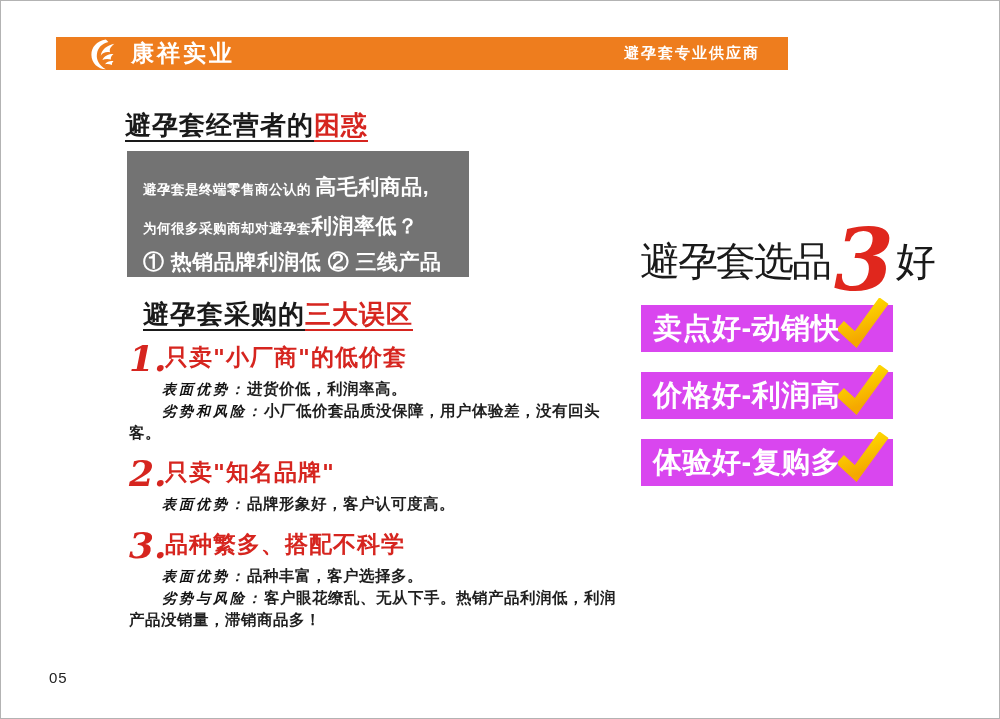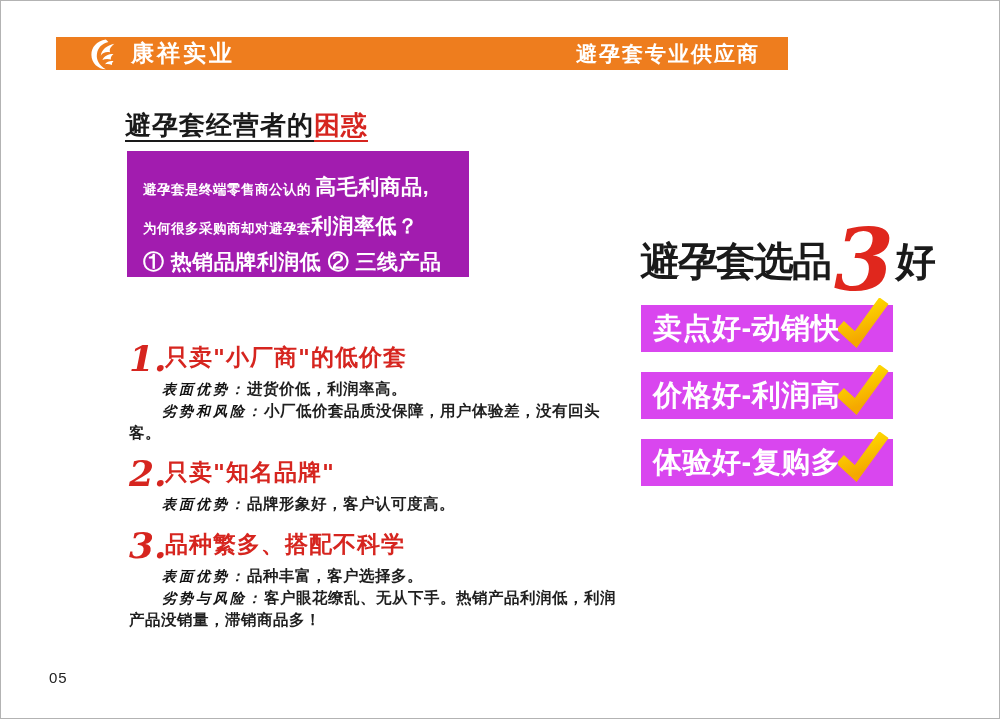--- a/index.html
+++ b/index.html
@@ -11,33 +11,33 @@
   }
 
   
   .header-bar {
     position: absolute; left: 55px; top: 36px; width: 732px; height: 33px;
     background: #ee7d1e; display: flex; align-items: center;
   }
   .brand-wrap { display: flex; align-items: center; margin-left: 32px; }
   .brand-logo { width: 34px; height: 34px; margin-right: 9px; margin-top: 1px; }
   .brand-name { color: #fff; font-size: 23px; font-weight: bold; letter-spacing: 3px; }
-  .header-tagline { margin-left: auto; margin-right: 28px; color: #fff; font-size: 21px; font-weight: bold; letter-spacing: 2px; }
+  .header-tagline { margin-left: auto; margin-right: 28px; color: #fff; font-size: 15px; font-weight: bold; letter-spacing: 2px; }
 
   
   .sec-title { position: absolute; font-size: 26px; font-weight: 600; color: #1a1a1a; letter-spacing: 1px; }
   .sec-title span { text-decoration: underline; text-underline-offset: 6px; text-decoration-thickness: 2px; }
   .sec-title .hl { color: #d6251f; }
   #confusion-title { left: 124px; top: 107px; }
   #mistakes-title  { left: 142px; top: 296px; }
 
   
   .info-box {
     position: absolute; left: 126px; top: 150px; width: 342px; height: 126px;
-    background: #a21caf; color: #fff; padding: 17px 10px 0 16px;
+    background: #737373; color: #fff; padding: 17px 10px 0 16px;
   }
   .info-line { white-space: nowrap; }
   .info-line .sm { font-size: 13.5px; font-weight: 600; letter-spacing: 0.5px; }
   .info-line .lg { font-size: 21px; font-weight: 600; letter-spacing: 0.5px; }
   .info-line1 { margin-top: 5px; }
   .info-line2 { margin-top: 11px; }
   .info-line3 { margin-top: 8px; font-size: 21px; font-weight: 600; letter-spacing: 0.5px; }
 
   
   .mistakes { position: absolute; left: 128px; top: 340px; width: 492px; }
@@ -56,21 +56,21 @@
     text-indent: 33px; white-space: pre-line; letter-spacing: 0.5px;
   }
   .m-label {
     font-family: "DejaVu Serif", serif; font-style: italic; font-weight: bold;
     font-size: 14px; letter-spacing: 3px; color: #111;
   }
 
   
   .sel-title { position: absolute; left: 639px; top: 222px; display: flex; align-items: flex-end; }
   .sel-prefix, .sel-suffix {
-    font-family: "DejaVu Serif", serif; font-weight: 700; color: #1a1a1a;
+    font-family: "DejaVu Serif", serif; font-weight: 400; color: #1a1a1a;
     font-size: 40px; line-height: 72px; letter-spacing: -2px;
   }
   .sel-num {
     font-family: "DejaVu Serif", serif; font-style: italic; font-weight: bold;
     color: #e0271d; font-size: 86px; line-height: 74px; margin: 0 2px 0 4px;
   }
   .benefit {
     position: absolute; left: 640px; width: 252px; height: 47px;
     background: #d946ef;
   }
@@ -109,20 +109,23 @@
   <div class="info-box">
     <div class="info-line info-line1">
       <span class="sm">避孕套是终端零售商公认的 </span><span class="lg">高毛利商品,</span>
     </div>
     <div class="info-line info-line2">
       <span class="sm">为何很多采购商却对避孕套</span><span class="lg">利润率低？</span>
     </div>
     <div class="info-line3">① 热销品牌利润低 ② 三线产品销量少</div>
   </div>
 
+  <div class="sec-title" id="mistakes-title">
+    <span>避孕套采购的</span><span class="hl">三大误区</span>
+  </div>
 
   <div class="mistakes">
 
     <div class="mistake">
       <div class="head-row">
         <span class="m-num">1.</span>
         <span class="m-heading">只卖"小厂商"的低价套</span>
       </div>
       <p class="m-line"><span class="m-label">表面优势：</span><span>进货价低，利润率高。</span></p>
       <p class="m-line"><span class="m-label">劣势和风险：</span><span>小厂低价套品质没保障，用户体验差，没有回头客。</span></p>

